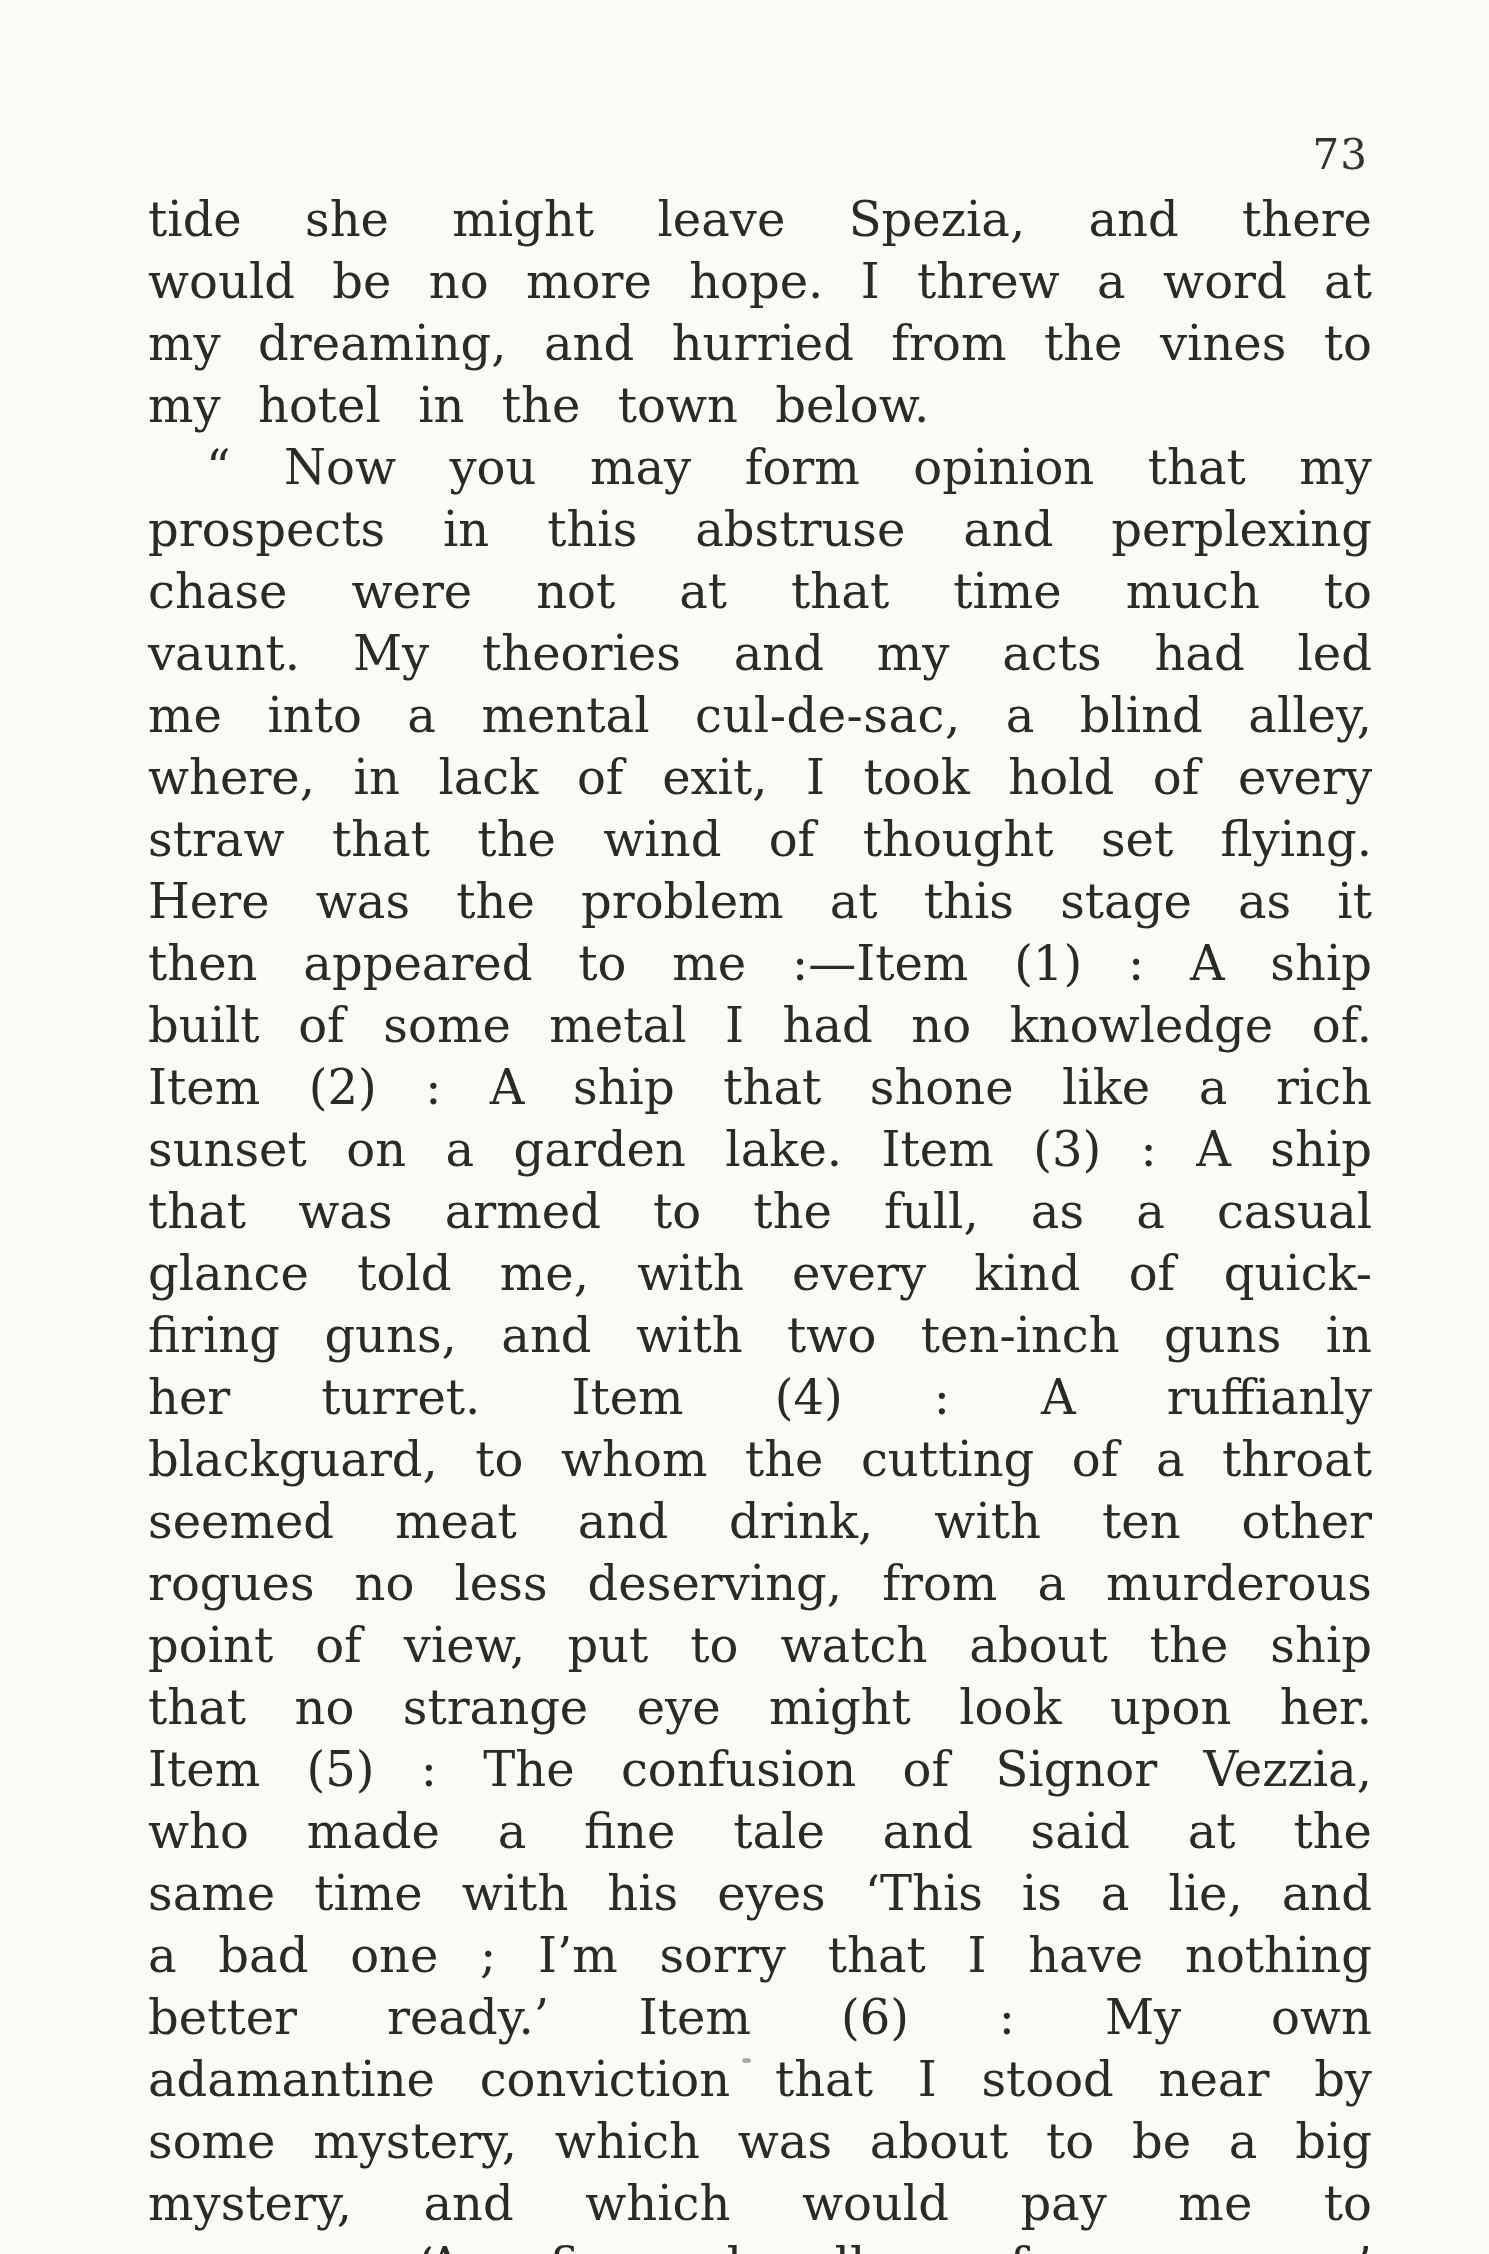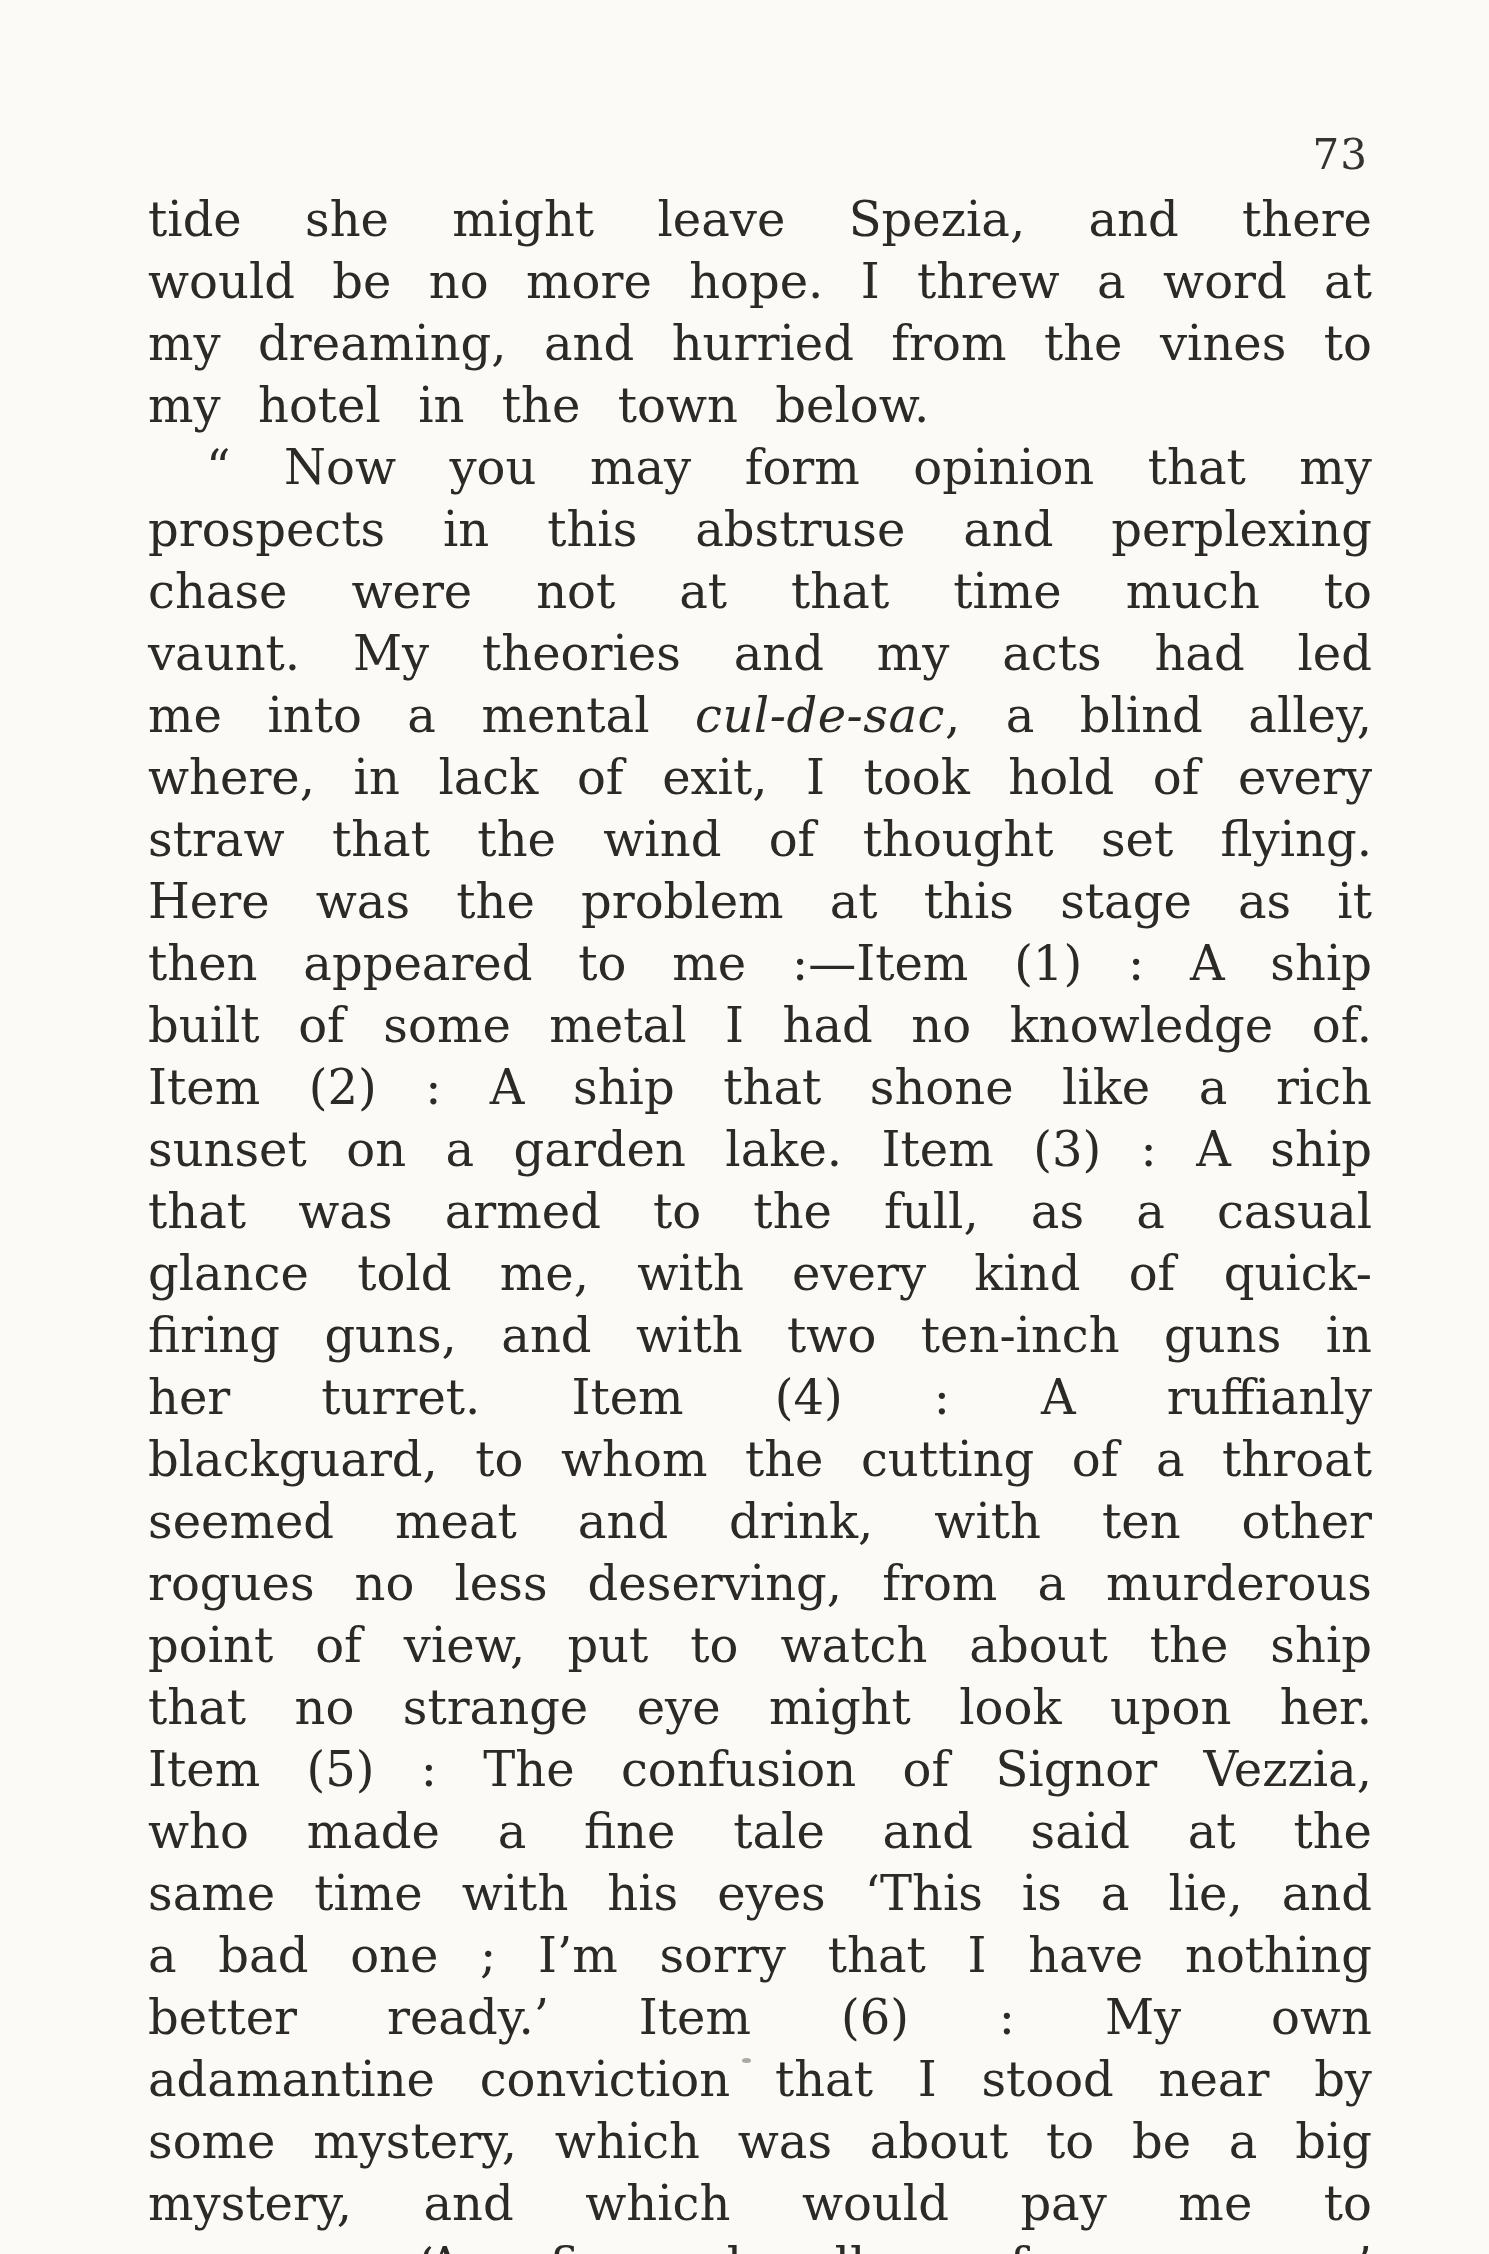--- a/index.html
+++ b/index.html
@@ -58,21 +58,20 @@
     margin: 0;
     padding: 0;
   }
   p.para.indent {
     text-indent: 58px;
   }
   p.para.fill-last {
     text-align-last: justify;
   }
   .italic-phrase {
-    font-style: italic;
     letter-spacing: 0.5px;
   }
   .scan-artifact {
     position: absolute;
     left: 742px;
     top: 2058px;
     width: 9px;
     height: 5px;
     background: #8f8d86;
     border-radius: 50%;

